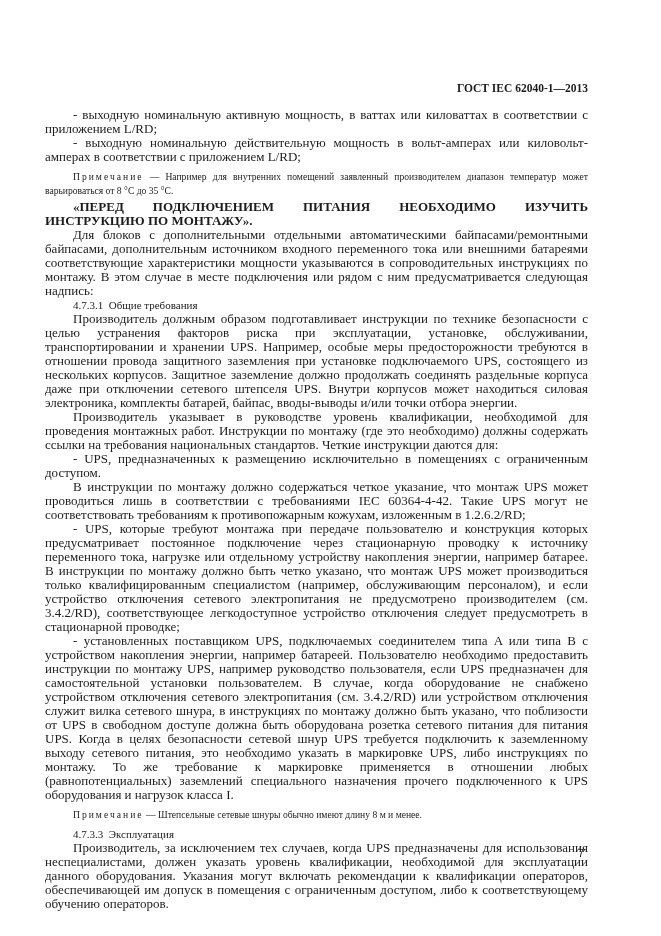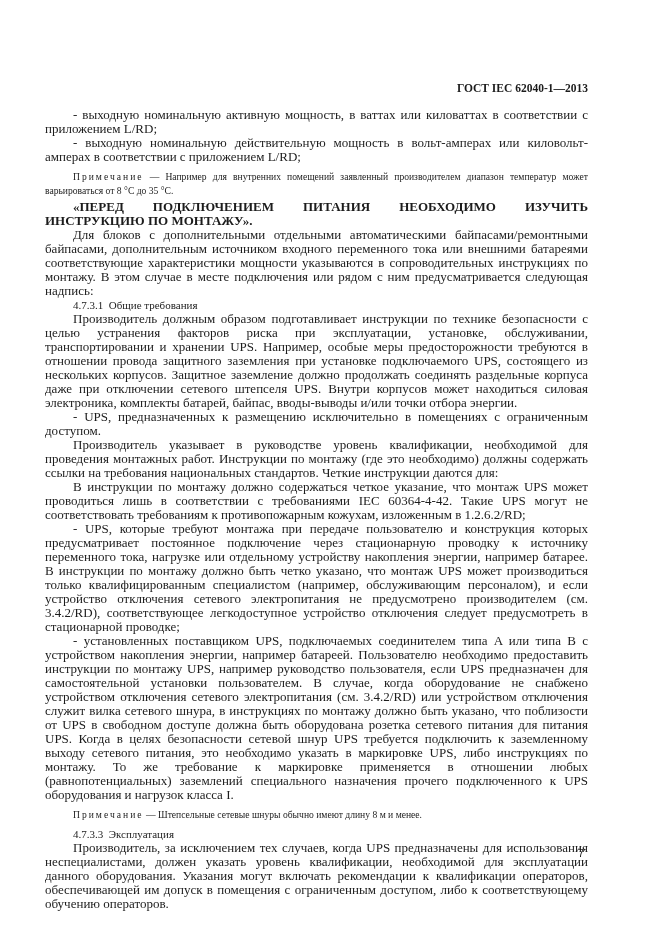--- a/index.html
+++ b/index.html
@@ -85,22 +85,22 @@
     <p class="body-par">- выходную номинальную действительную мощность в вольт-амперах или киловольт-амперах в соответствии с приложением L/RD;</p>
 
     <p class="note"><span class="note-label">Примечание</span> <span>— Например для внутренних помещений заявленный производителем диапазон температур может варьироваться от 8 °С до 35 °С.</span></p>
 
     <p class="body-par warning">«ПЕРЕД ПОДКЛЮЧЕНИЕМ ПИТАНИЯ НЕОБХОДИМО ИЗУЧИТЬ ИНСТРУКЦИЮ ПО МОНТАЖУ».</p>
     <p class="body-par">Для блоков с дополнительными отдельными автоматическими байпасами/ремонтными байпасами, дополнительным источником входного переменного тока или внешними батареями соответствующие характеристики мощности указываются в сопроводительных инструкциях по монтажу. В этом случае в месте подключения или рядом с ним предусматривается следующая надпись:</p>
 
     <p class="heading">4.7.3.1  Общие требования</p>
     <p class="body-par">Производитель должным образом подготавливает инструкции по технике безопасности с целью устранения факторов риска при эксплуатации, установке, обслуживании, транспортировании и хранении UPS. Например, особые меры предосторожности требуются в отношении провода защитного заземления при установке подключаемого UPS, состоящего из нескольких корпусов. Защитное заземление должно продолжать соединять раздельные корпуса даже при отключении сетевого штепселя UPS. Внутри корпусов может находиться силовая электроника, комплекты батарей, байпас, вводы-выводы и/или точки отбора энергии.</p>
 
+    <p class="body-par">Производитель указывает в руководстве уровень квалификации, необходимой для проведения монтажных работ. Инструкции по монтажу (где это необходимо) должны содержать ссылки на требования национальных стандартов. Четкие инструкции даются для:</p>
     <p class="body-par">- UPS, предназначенных к размещению исключительно в помещениях с ограниченным доступом.</p>
-    <p class="body-par">Производитель указывает в руководстве уровень квалификации, необходимой для проведения монтажных работ. Инструкции по монтажу (где это необходимо) должны содержать ссылки на требования национальных стандартов. Четкие инструкции даются для:</p>
     <p class="body-par">В инструкции по монтажу должно содержаться четкое указание, что монтаж UPS может проводиться лишь в соответствии с требованиями IEC 60364-4-42. Такие UPS могут не соответствовать требованиям к противопожарным кожухам, изложенным в 1.2.6.2/RD;</p>
     <p class="body-par">- UPS, которые требуют монтажа при передаче пользователю и конструкция которых предусматривает постоянное подключение через стационарную проводку к источнику переменного тока, нагрузке или отдельному устройству накопления энергии, например батарее. В инструкции по монтажу должно быть четко указано, что монтаж UPS может производиться только квалифицированным специалистом (например, обслуживающим персоналом), и если устройство отключения сетевого электропитания не предусмотрено производителем (см. 3.4.2/RD), соответствующее легкодоступное устройство отключения следует предусмотреть в стационарной проводке;</p>
     <p class="body-par">- установленных поставщиком UPS, подключаемых соединителем типа A или типа B с устройством накопления энергии, например батареей. Пользователю необходимо предоставить инструкции по монтажу UPS, например руководство пользователя, если UPS предназначен для самостоятельной установки пользователем. В случае, когда оборудование не снабжено устройством отключения сетевого электропитания (см. 3.4.2/RD) или устройством отключения служит вилка сетевого шнура, в инструкциях по монтажу должно быть указано, что поблизости от UPS в свободном доступе должна быть оборудована розетка сетевого питания для питания UPS. Когда в целях безопасности сетевой шнур UPS требуется подключить к заземленному выходу сетевого питания, это необходимо указать в маркировке UPS, либо инструкциях по монтажу. То же требование к маркировке применяется в отношении любых (равнопотенциальных) заземлений специального назначения прочего подключенного к UPS оборудования и нагрузок класса I.</p>
 
     <p class="note note-cords"><span class="note-label">Примечание</span> <span>— Штепсельные сетевые шнуры обычно имеют длину 8 м и менее.</span></p>
 
     <p class="heading">4.7.3.3  Эксплуатация</p>
     <p class="body-par">Производитель, за исключением тех случаев, когда UPS предназначены для использования неспециалистами, должен указать уровень квалификации, необходимой для эксплуатации данного оборудования. Указания могут включать рекомендации к квалификации операторов, обеспечивающей им допуск в помещения с ограниченным доступом, либо к соответствующему обучению операторов.</p>
 
   </div>

